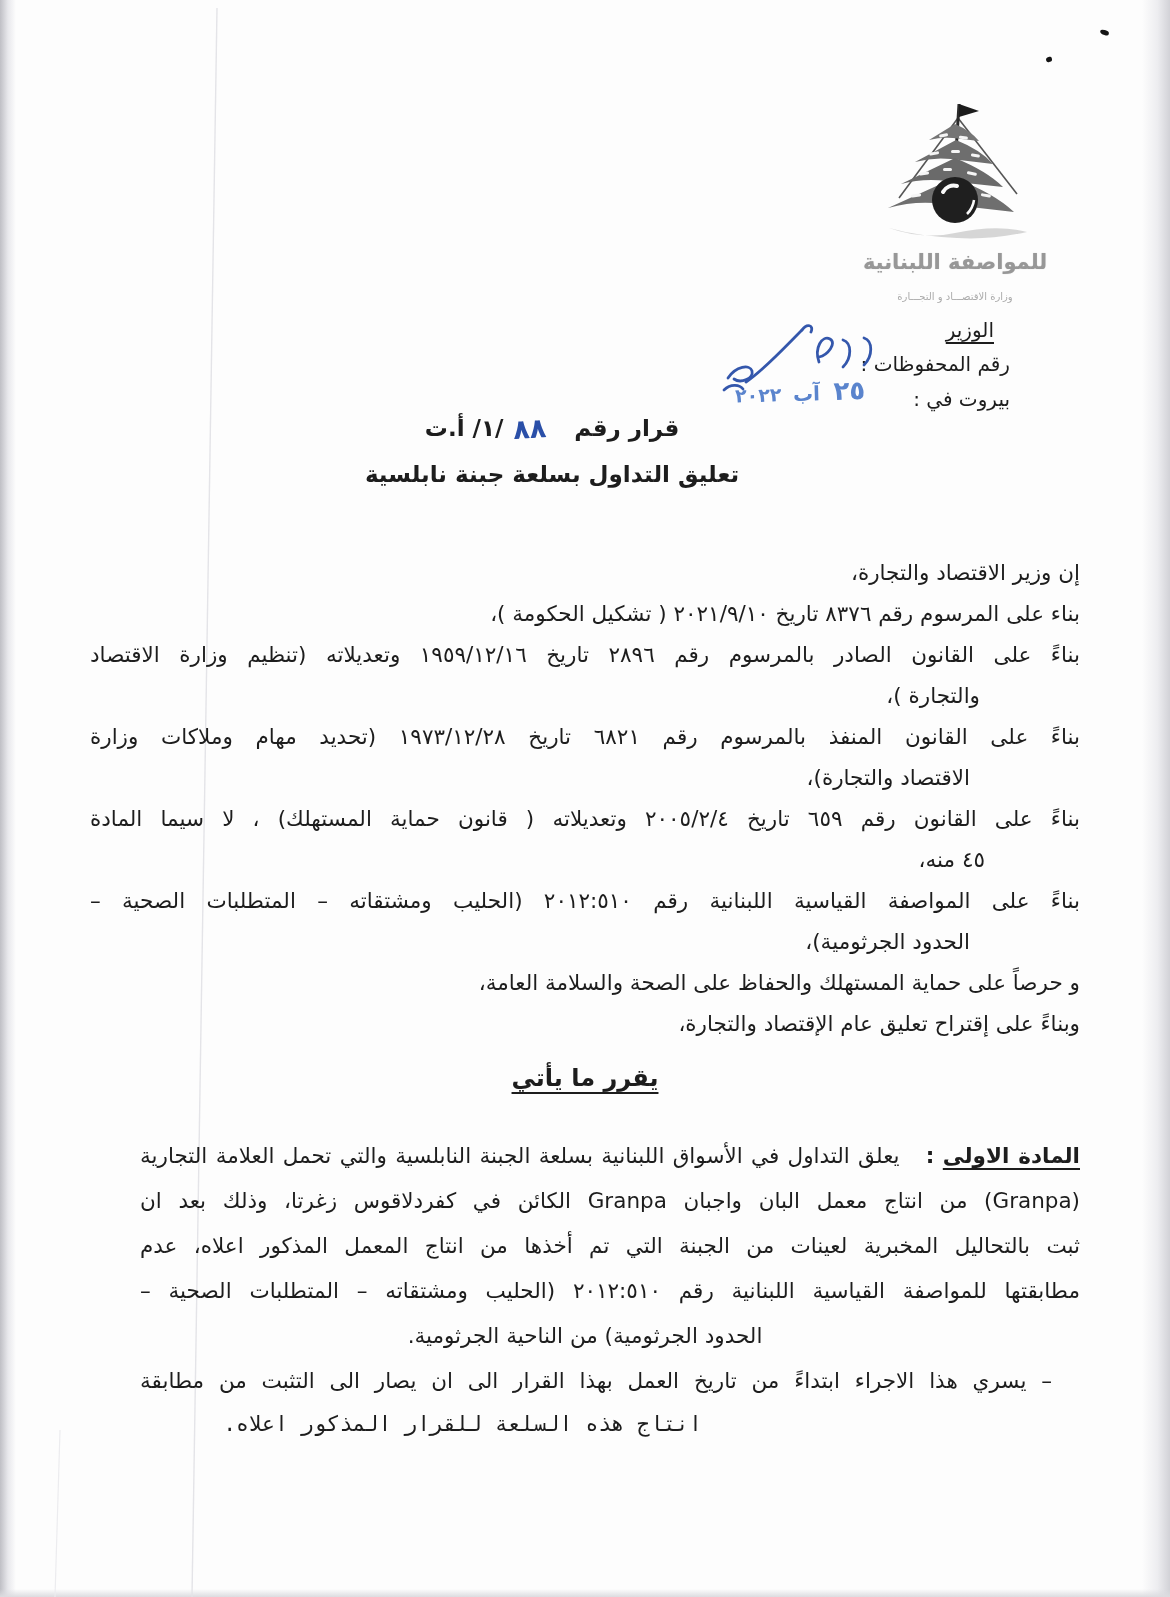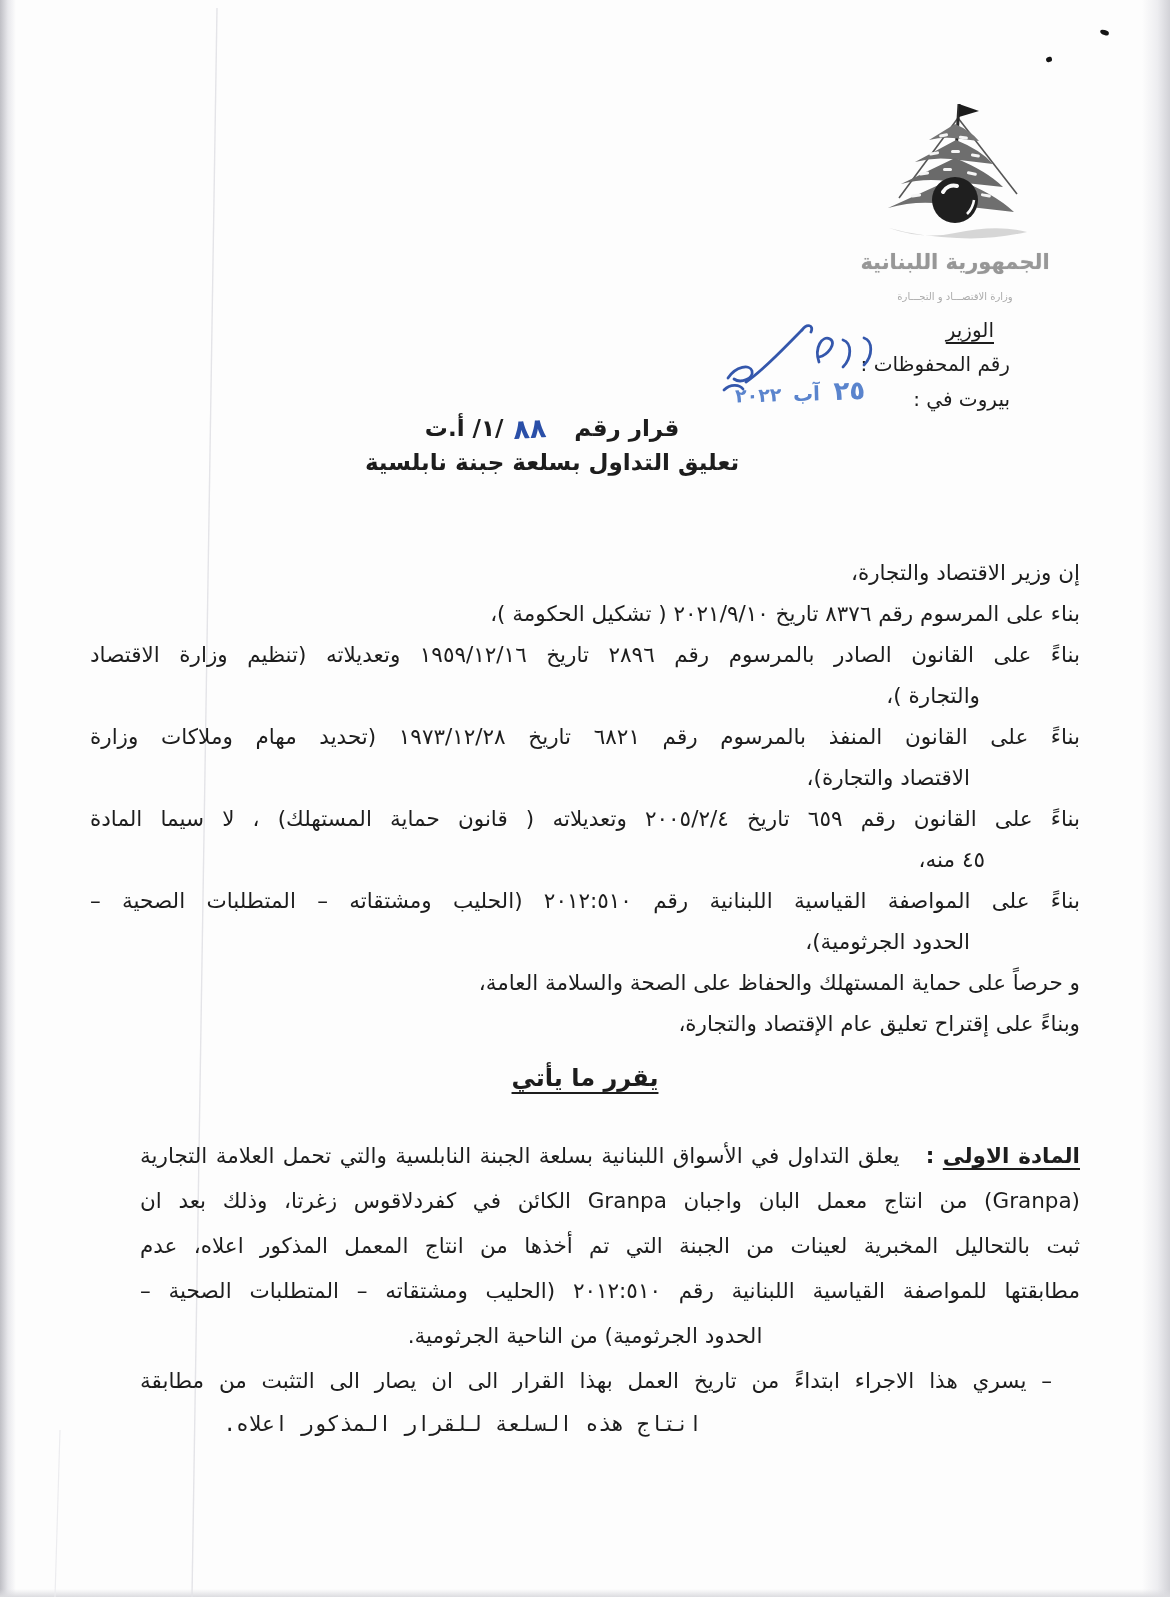--- a/index.html
+++ b/index.html
@@ -38,21 +38,21 @@
   .date-stamp .d{font-size:26px;}
   .date-stamp .m{font-size:20px;margin-right:8px;margin-left:6px;}
   .date-stamp .y{font-size:19px;letter-spacing:1px;}
 
   
   .title-block{position:absolute;left:352px;top:406px;width:400px;text-align:center;font-weight:bold;}
   .title-line1{font-size:23px;white-space:nowrap;height:42px;line-height:42px;}
   .hand-number{color:#2a4fa8;font-size:27px;display:inline-block;transform:rotate(-4deg) translateY(2px);letter-spacing:2px;}
   .g1{display:inline-block;width:28px;}
   .g2{display:inline-block;width:10px;}
-  .title-line2{font-size:23px;white-space:nowrap;letter-spacing:.3px;margin-top:1px;}
+  .title-line2{font-size:23px;white-space:nowrap;letter-spacing:.3px;margin-top:13px;}
 
   
   .body-block{position:absolute;left:90px;top:552px;width:990px;font-size:21.5px;}
   .pre-line{height:41px;line-height:41px;text-align:right;white-space:nowrap;}
   .stretch{white-space:normal;text-align:justify;text-align-last:justify;}
   .ir95{padding-right:95px;}
   .ir100{padding-right:100px;}
   .ir110{padding-right:110px;}
   .ir245{padding-right:245px;font-family:Liberation Mono, monospace;}
   .decree{margin:14px 0 34px 0;height:41px;line-height:41px;text-align:center;}
@@ -104,21 +104,21 @@
         <rect x="56" y="96" width="10" height="3" rx="1.5" transform="rotate(-8 61 97)"></rect>
         <rect x="126" y="96" width="10" height="3" rx="1.5" transform="rotate(10 131 97)"></rect>
       </g>
 
       <circle cx="100" cy="102" r="23" fill="#1f1f1f"></circle>
       <path d="M88,94 a12,12 0 0 1 14,-6" stroke="#fafafa" stroke-width="4" fill="none" stroke-linecap="round"></path>
       <path d="M112,116 q6,-6 7,-14" stroke="#fafafa" stroke-width="2.5" fill="none"></path>
 
       <path d="M34,130 q34,12 66,5 q42,-9 72,-1 q-36,8 -70,6 q-40,-2 -68,-10 z" fill="#bcbcbc" opacity=".6"></path>
     </svg>
-    <div class="logo-name">الجمهورية اللبنانية</div>
+    <div class="logo-name">للمواصفة اللبنانية</div>
     <div class="logo-sub">وزارة الاقتصـــاد و التجـــارة</div>
   </div>
 
   <div class="lbl lbl-minister">الوزير</div>
   <div class="lbl lbl-archives">رقم المحفوظات :</div>
   <div class="lbl lbl-beirut">بيروت في :</div>
 
   <div class="handwriting" aria-label="٤٦٦">
     <svg width="175" height="82" viewBox="0 0 175 82">
       <g stroke="#2a4fa8" stroke-width="2.8" fill="none" stroke-linecap="round" stroke-linejoin="round" opacity=".95">

